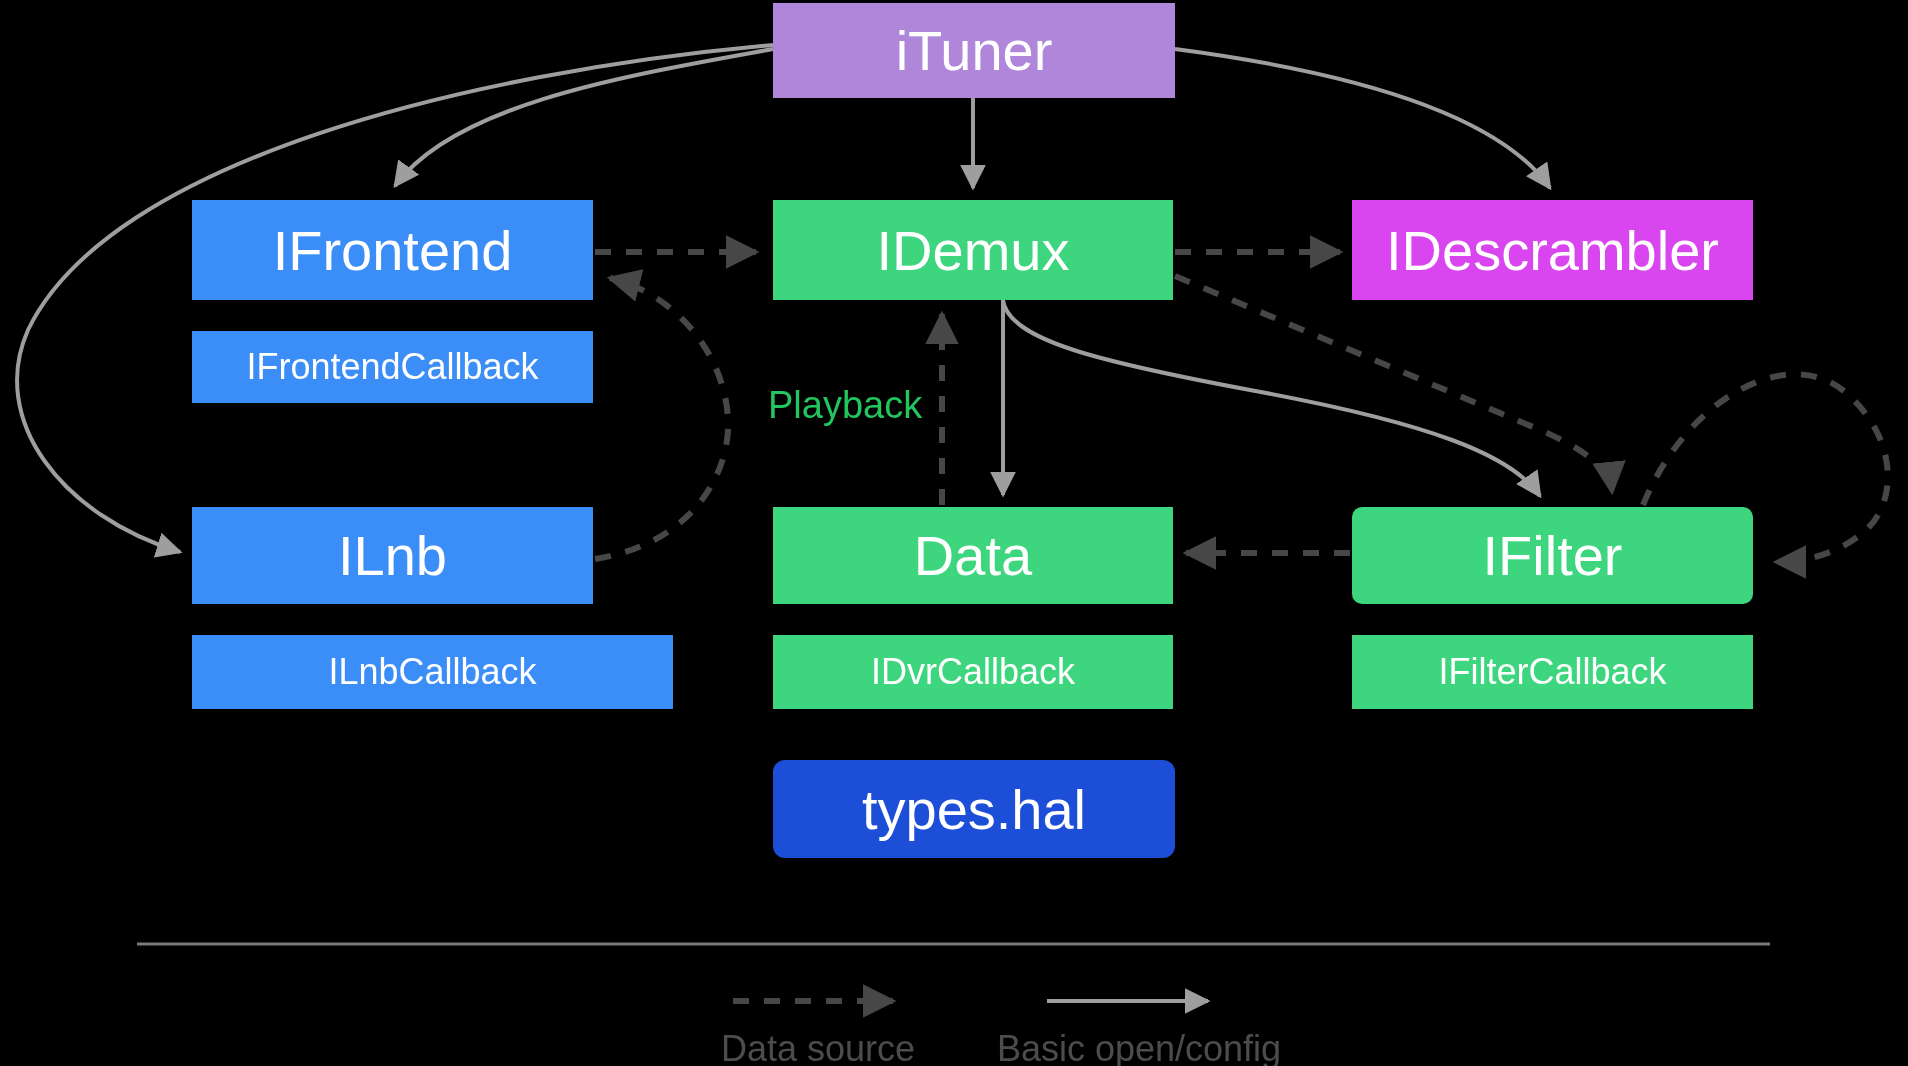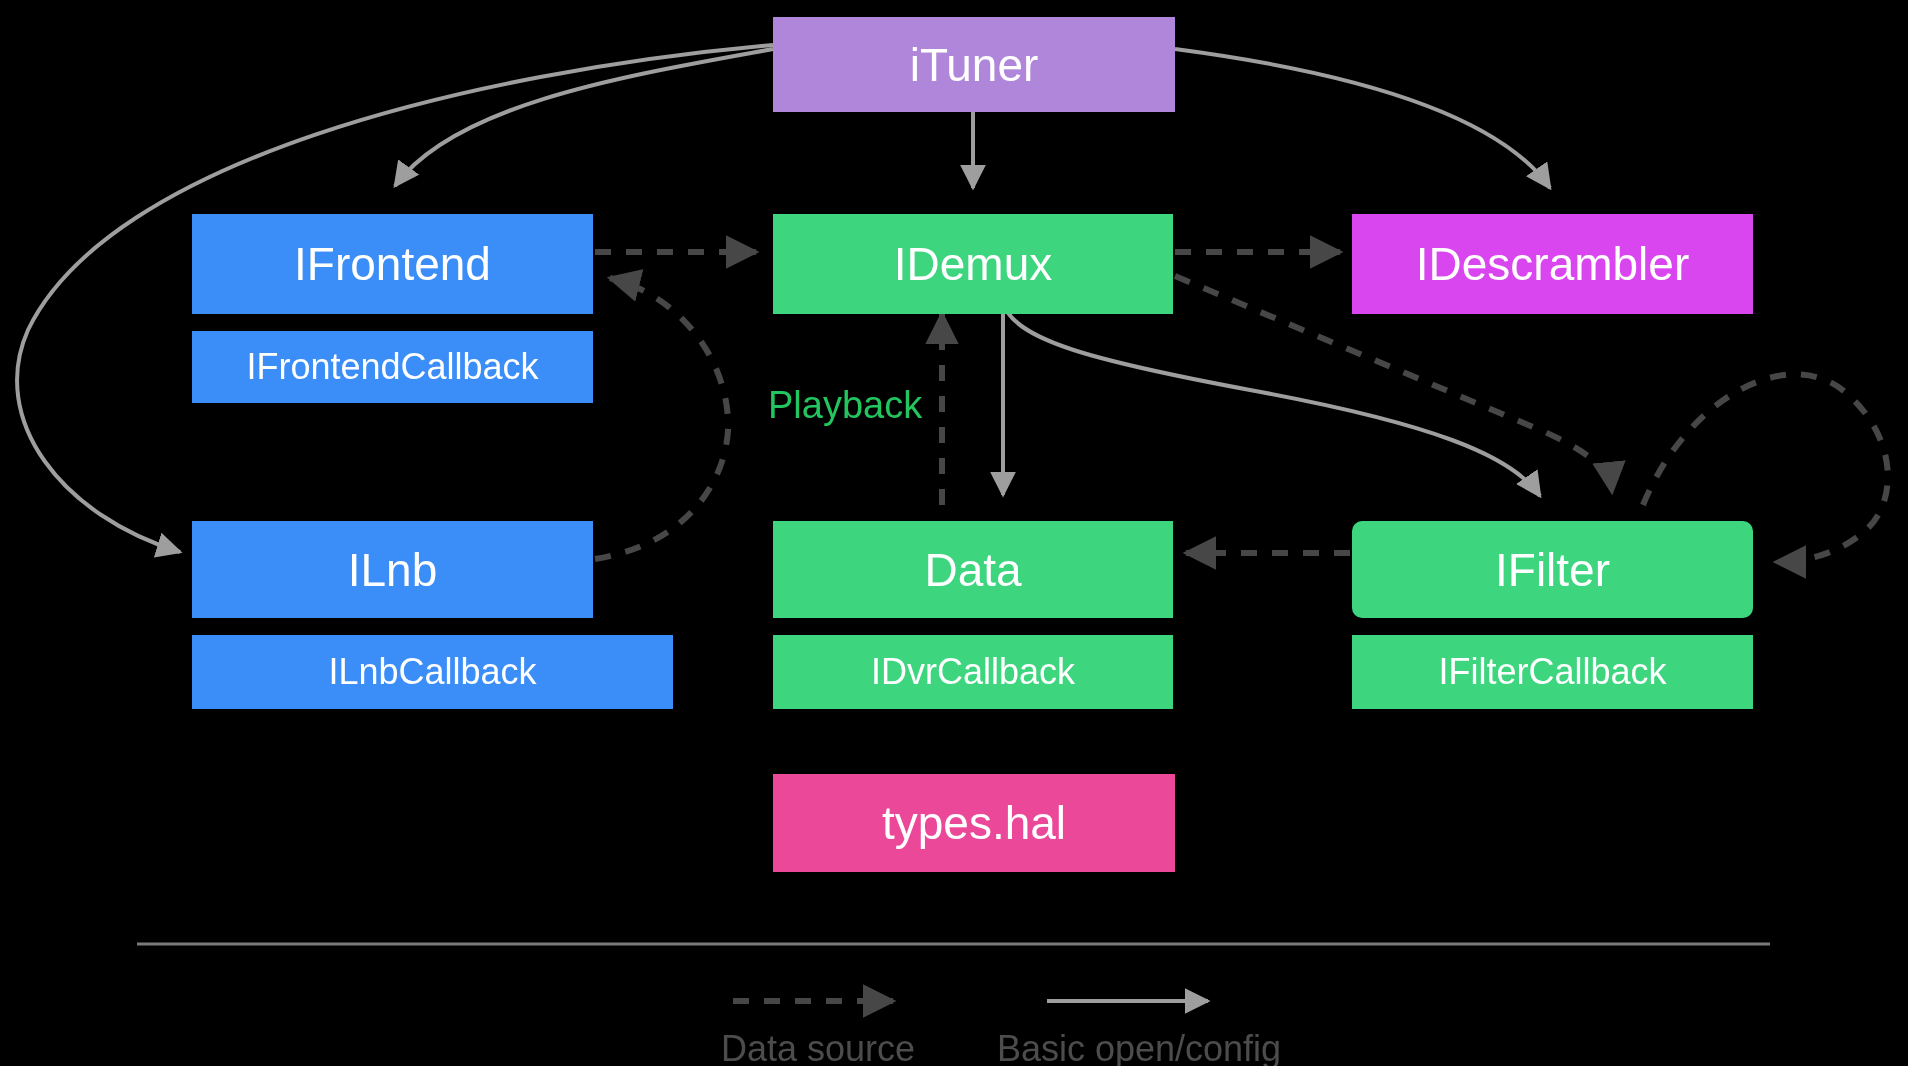--- a/index.html
+++ b/index.html
@@ -9,27 +9,27 @@
     background:#000;
     overflow:hidden;
     font-family:"Liberation Sans", sans-serif;
   }
   .node{
     position:absolute;
     display:flex;align-items:center;justify-content:center;
     color:#fff;
     font-weight:400;
   }
-  .lbl-lg{font-size:46px;margin-top:14px;}
+  .lbl-lg{font-size:56px;}
   .lbl-sm{font-size:36px;}
   .purple{background:#AF86DA;}
   .blue{background:#3B8DF7;}
   .green{background:#3DD67E;}
   .red{background:#d946ef;}
-  .orange{background:#ec4899;}
+  .orange{background:#1d4ed8;border-radius:12px;}
 
   
   .n-ituner{left:773px;top:3px;width:402px;height:95px;}
   .n-ifrontend{left:192px;top:200px;width:401px;height:100px;}
   .n-idemux{left:773px;top:200px;width:400px;height:100px;}
   .n-idescrambler{left:1352px;top:200px;width:401px;height:100px;}
   .n-ifrontendcallback{left:192px;top:331px;width:401px;height:72px;}
   .n-ilnb{left:192px;top:507px;width:401px;height:97px;}
   .n-idvr{left:773px;top:507px;width:400px;height:97px;}
   .n-ifilter{left:1352px;top:507px;width:401px;height:97px;border-radius:10px;}

